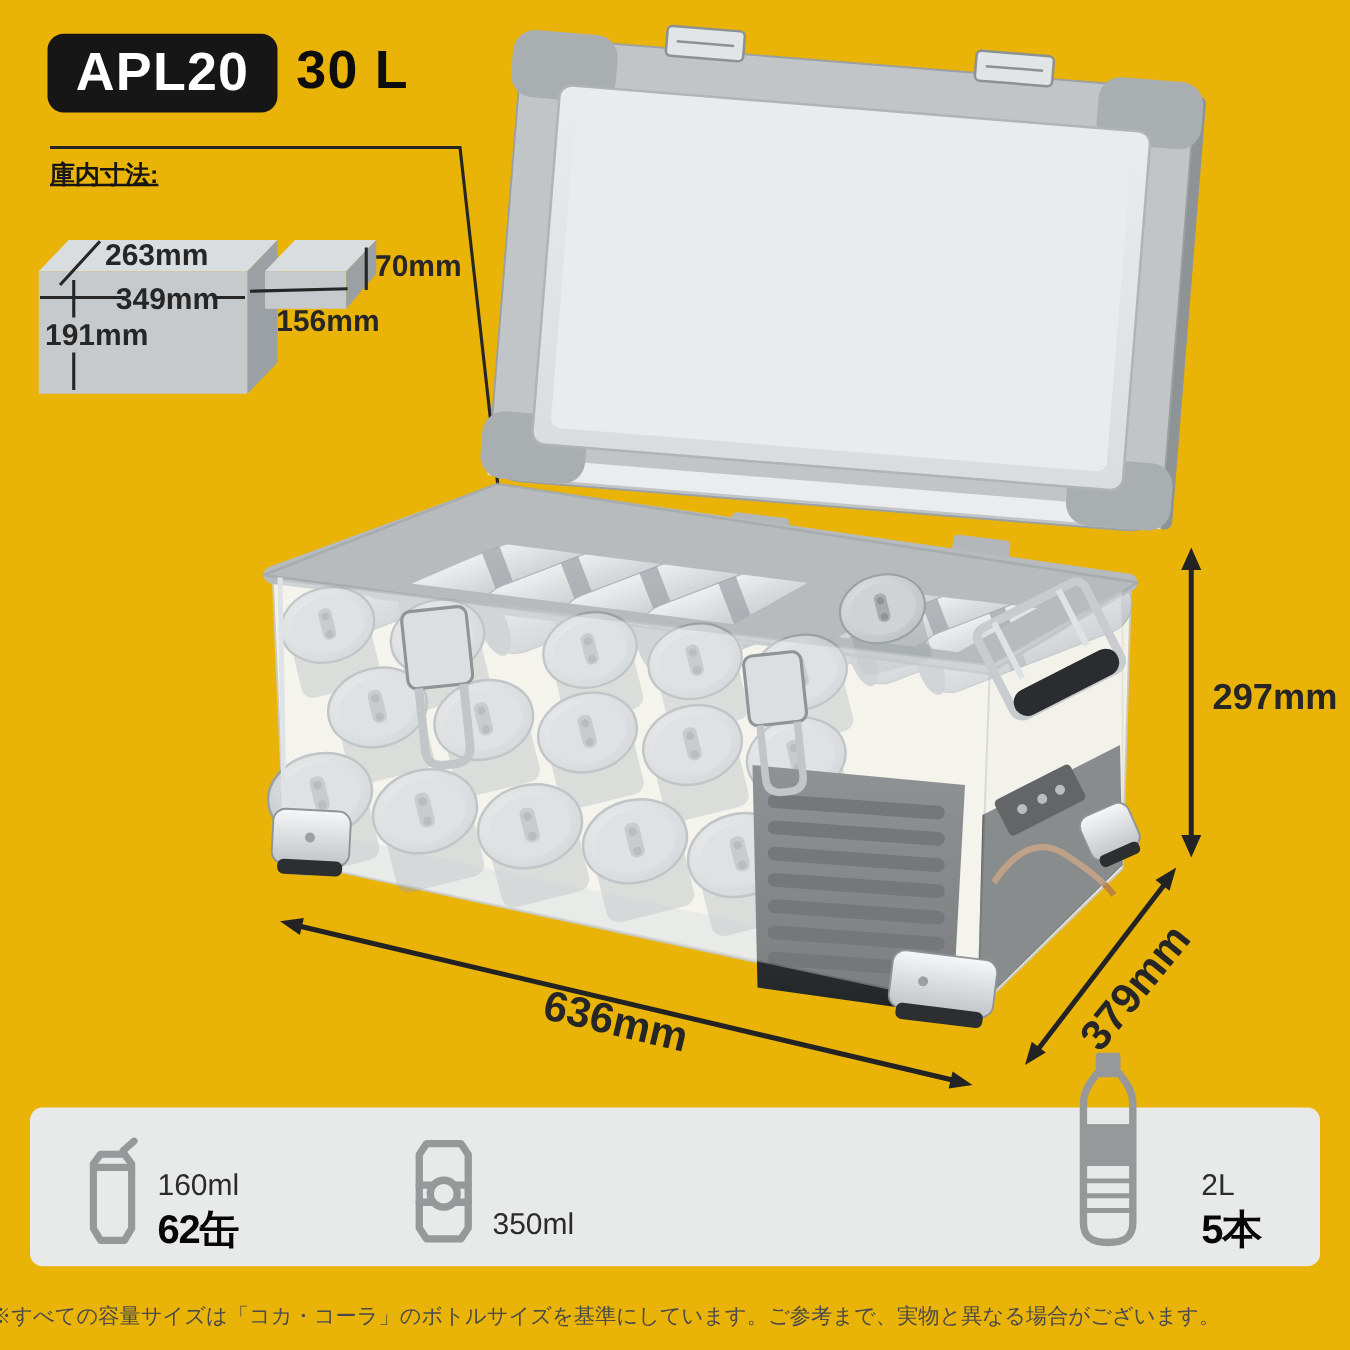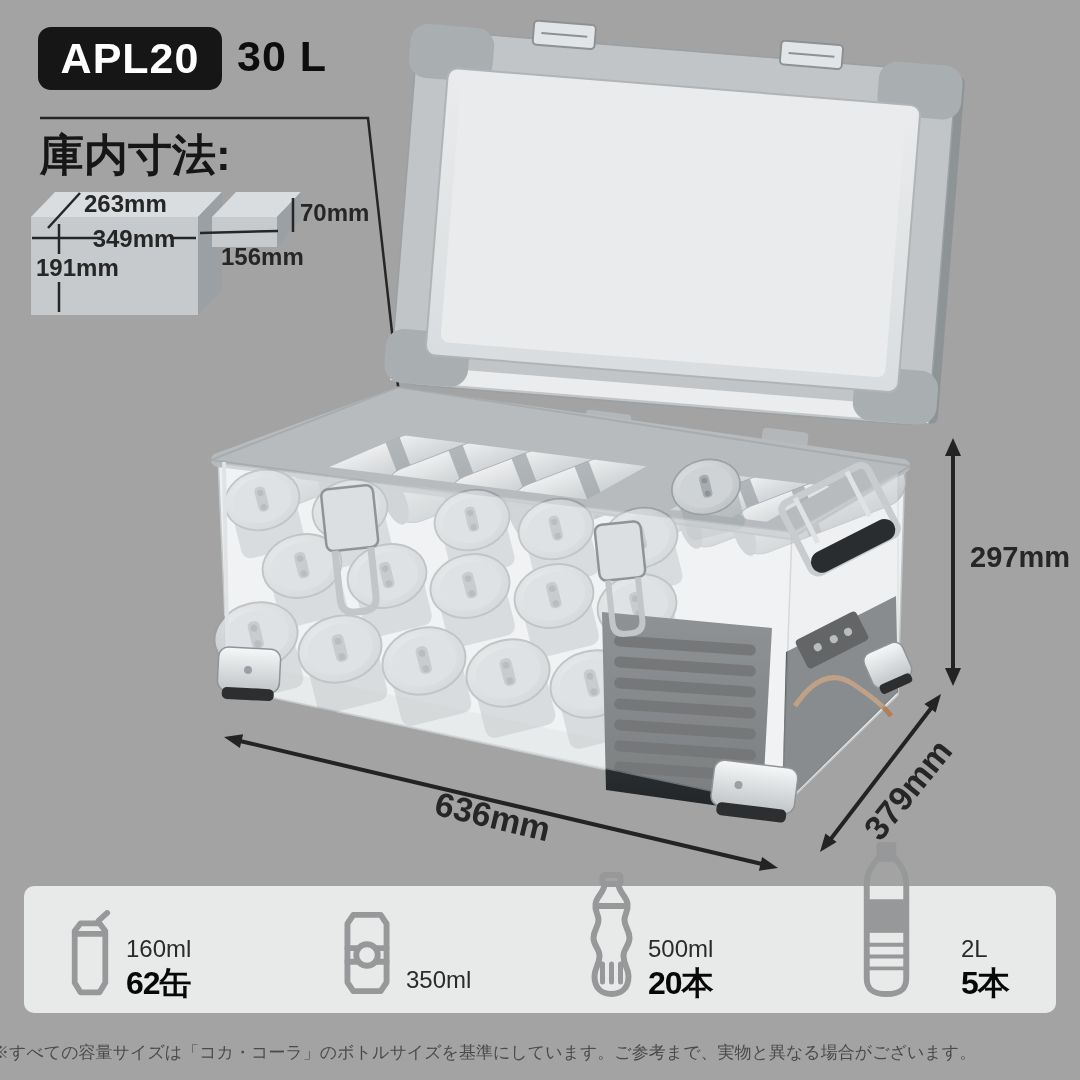--- a/index.html
+++ b/index.html
@@ -1,37 +1,37 @@
 <!DOCTYPE html>
 <html><head>
 <meta charset="utf-8">
 <style>
   html,body{margin:0;padding:0;background:#ffffff;}
-  #stage{position:relative;width:1080px;height:1080px;background:#a3a3a3;overflow:hidden;
+  #stage{position:relative;width:1080px;height:1080px;background:#eab308;overflow:hidden;
          font-family:"Liberation Sans",sans-serif;color:#111;}
   
   .badge{position:absolute;left:38px;top:27px;width:184px;height:63px;background:#161616;
          border-radius:13px;display:flex;align-items:center;justify-content:center;}
   .badge span{color:#fff;font-size:43px;font-weight:800;letter-spacing:1px;}
   .volume{position:absolute;left:237px;top:32px;font-size:43px;font-weight:800;color:#0d0d0d;letter-spacing:1px;}
-  .interior-heading{position:absolute;left:40px;top:126px;font-size:44px;font-weight:700;color:#161616;}
+  .interior-heading{position:absolute;left:40px;top:126px;font-size:20px;font-weight:700;color:#161616;text-decoration:underline;}
   
   #art{position:absolute;left:0;top:0;}
   text.dim{font-family:"Liberation Sans",sans-serif;font-weight:700;fill:#262626;}
   text.dim-small{font-size:24px;}
   text.dim-big{font-size:34px;font-weight:700;}
   text.dim-297{font-size:29px;}
   
   .cap-bar{position:absolute;left:24px;top:886px;width:1032px;height:127px;background:#e8e9e9;border-radius:10px;}
   .cap-item{position:absolute;display:flex;align-items:flex-end;gap:12px;bottom:82px;}
   .cap-item .texts{display:flex;flex-direction:column;justify-content:flex-start;}
   .cap-size{font-size:24px;font-weight:500;color:#2b2b2b;line-height:1.1;margin-bottom:5px;}
   .cap-count{font-size:32px;font-weight:800;color:#070707;line-height:0.95;letter-spacing:-1px;}
   .cap-item svg{display:block;}
-  #cap1{left:66px;} #cap2{left:340px;} #cap3{left:587px;} #cap4{left:858px;gap:46px;}
+  #cap1{left:66px;} #cap2{left:328px;} #cap3{left:587px;} #cap4{left:858px;gap:46px;}
   .footnote{position:absolute;left:-8px;top:1041px;font-size:17px;color:#4a4a4a;white-space:nowrap;}
 </style>
 </head>
 <body>
 
 <div id="stage">
 
   <div class="badge">
     <span>APL20</span>
   </div>
@@ -283,36 +283,20 @@
         <line x1="36" y1="39" x2="46" y2="39"></line>
       <line x1="6" y1="53" x2="16" y2="53"></line>
         <line x1="36" y1="53" x2="46" y2="53"></line>
       <circle cx="26" cy="46" r="11"></circle>
     </svg>
     <div class="texts">
       <div class="cap-size">350ml</div>
     </div>
   </div>
 
-  <div class="cap-item" id="cap3">
-    <svg width="49" height="126" viewBox="0 0 48 126" fill="none" stroke="#96989a" stroke-width="6" stroke-linejoin="round" stroke-linecap="round">
-      <rect x="15" y="3" width="18" height="9" rx="2"></rect>
-      <path d="M17,12 C17,20 9,24 8,32 C7,39 11,42 11,48 C11,55 6,58 6,66 C6,74 12,76 12,84 C12,93 7,96 7,104 C7,116 14,122 24,122 C34,122 41,116 41,104 C41,96 36,93 36,84 C36,76 42,74 42,66 C42,58 37,55 37,48 C37,42 41,39 40,32 C39,24 31,20 31,12 Z"></path>
-      <line x1="10" y1="34" x2="38" y2="34"></line>
-      <g stroke-width="5">
-        <line x1="15" y1="92" x2="15" y2="110"></line>
-        <line x1="24" y1="92" x2="24" y2="110"></line>
-        <line x1="33" y1="92" x2="33" y2="110"></line>
-      </g>
-    </svg>
-    <div class="texts">
-      <div class="cap-size">500ml</div>
-      <div class="cap-count">20本</div>
-    </div>
-  </div>
 
   <div class="cap-item" id="cap4">
     <svg width="57" height="156" viewBox="0 0 56 158">
       <rect x="18" y="0" width="20" height="17" rx="3" fill="#96989a"></rect>
       <path d="M19,17 C12,26 8,32 8,42 L8,138 C8,150 15,154 28,154 C41,154 48,150 48,138 L48,42 C48,32 44,26 37,17 Z" fill="none" stroke="#96989a" stroke-width="6" stroke-linejoin="round"></path>
       <rect x="8" y="58" width="40" height="34" fill="#96989a"></rect>
       <g stroke="#96989a" stroke-width="4">
         <line x1="8" y1="104" x2="48" y2="104"></line>
         <line x1="8" y1="116" x2="48" y2="116"></line>
         <line x1="8" y1="128" x2="48" y2="128"></line>

